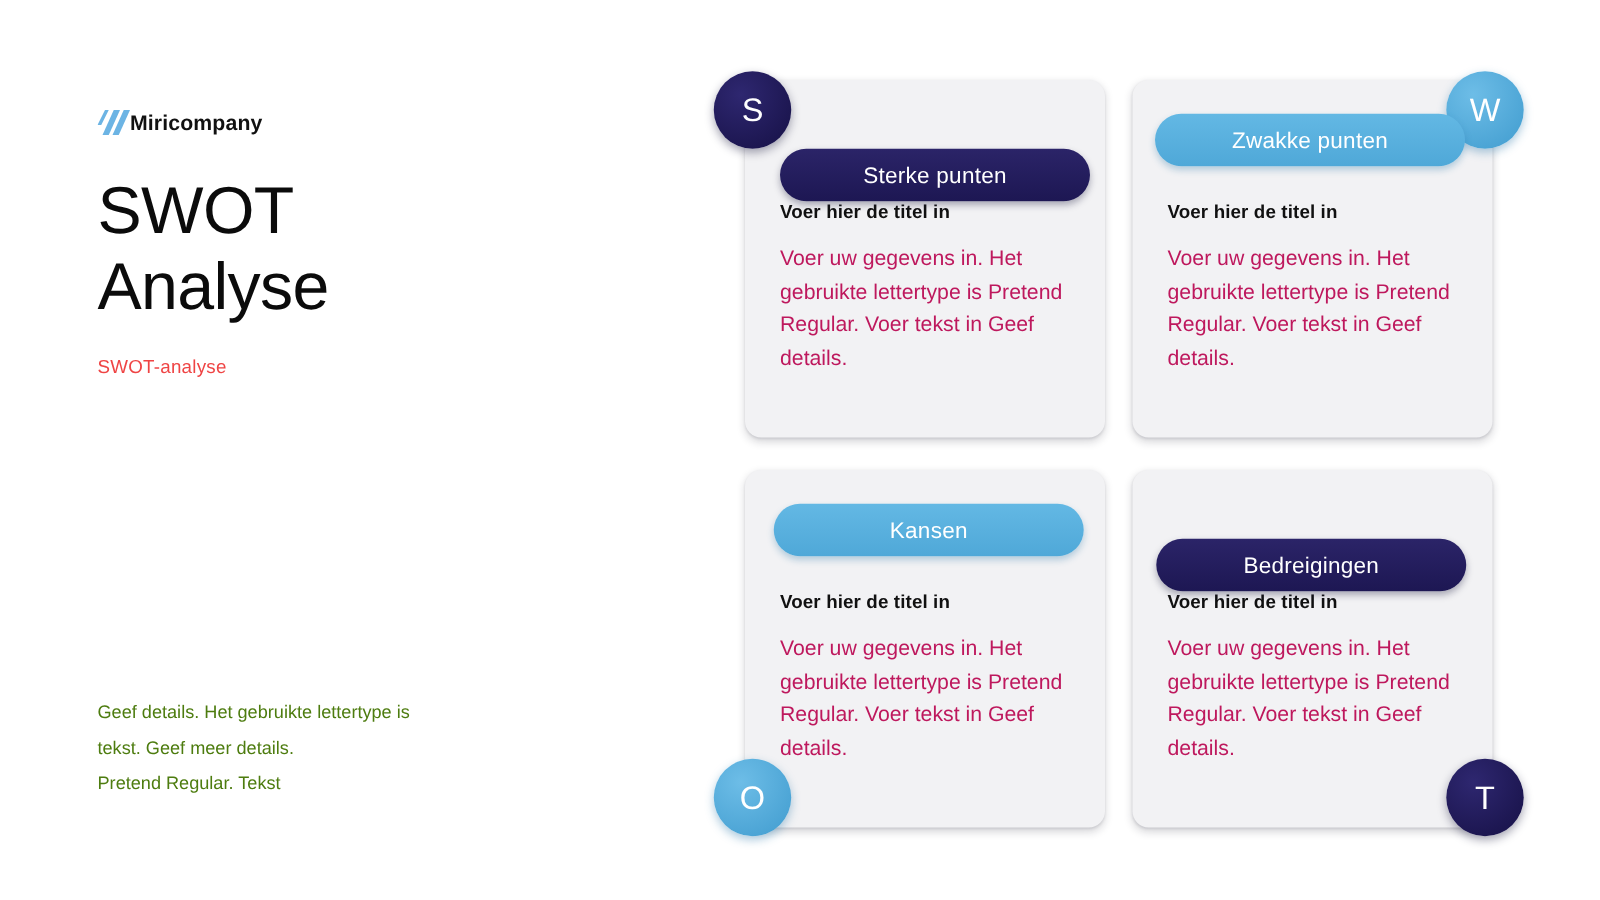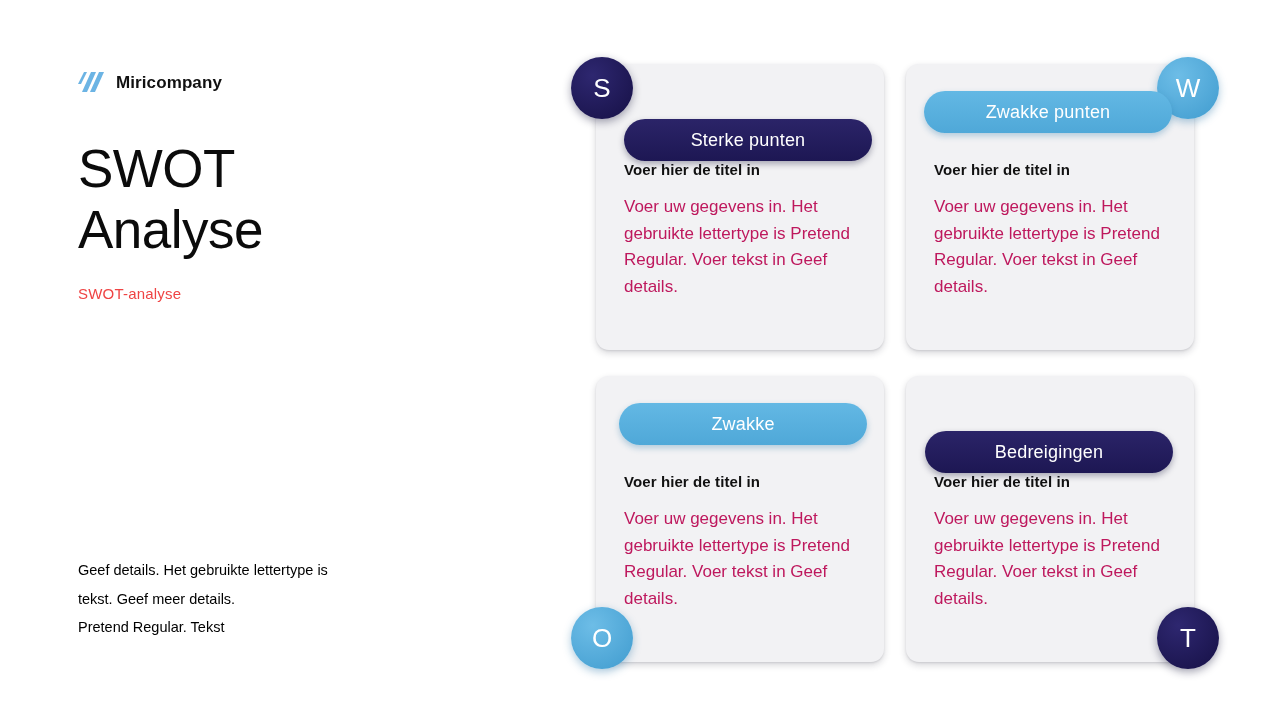--- a/index.html
+++ b/index.html
@@ -24,24 +24,23 @@
     position: absolute;
     left: 78px;
     top: 0;
     width: 440px;
     height: 720px;
   }
 
   .brand {
     position: absolute;
     left: 0;
-    top: 70px;
+    top: 86px;
     display: flex;
     align-items: center;
-    gap: 12px;
   }
 
   .brand-logo {
     width: 26px;
     height: 26px;
     display: block;
   }
 
   .brand-name {
     font-size: 17px;
@@ -74,21 +73,21 @@
     letter-spacing: 0.2px;
   }
 
   .footer-note {
     position: absolute;
     left: 0;
     top: 556px;
     width: 330px;
     font-size: 14.5px;
     line-height: 28.5px;
-    color: #000000;
+    color: #4d7c0f;
   }
 
   
   .grid {
     position: absolute;
     left: 596px;
     top: 64px;
     width: 600px;
     height: 600px;
   }
@@ -259,21 +258,21 @@
         <div class="card-text">Voer uw gegevens in. Het gebruikte lettertype is Pretend Regular. Voer tekst in Geef details.</div>
       </div>
     </div>
 
     <div class="quadrant q-bl">
       <div class="card"></div>
       <div class="badge badge-light">
         <span>O</span>
       </div>
       <div class="pill pill-light">
-        <span>Zwakke</span>
+        <span>Kansen</span>
       </div>
       <div class="card-body">
         <div class="card-heading">Voer hier de titel in</div>
         <div class="card-text">Voer uw gegevens in. Het gebruikte lettertype is Pretend Regular. Voer tekst in Geef details.</div>
       </div>
     </div>
 
     <div class="quadrant q-br">
       <div class="card"></div>
       <div class="badge badge-dark">

